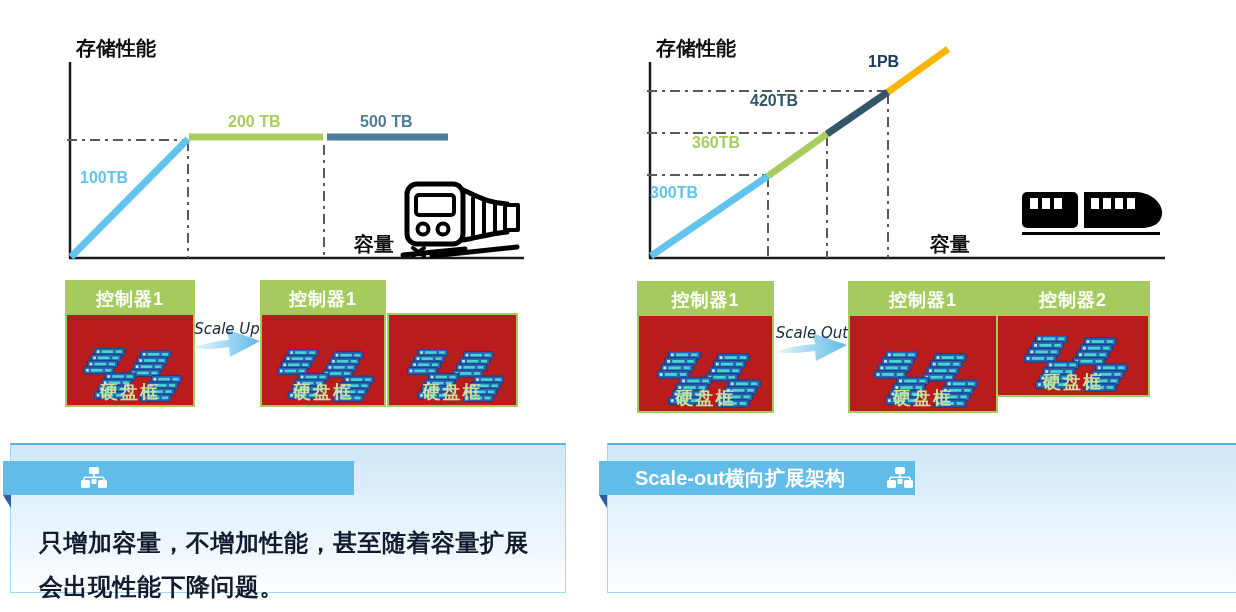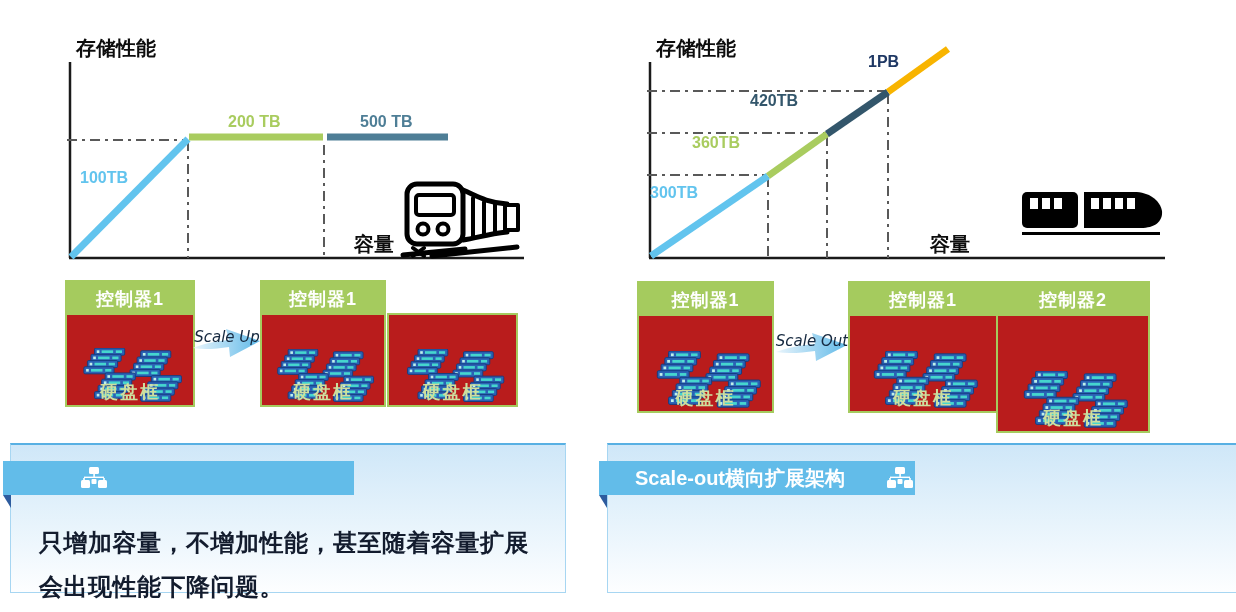--- a/index.html
+++ b/index.html
@@ -15,21 +15,21 @@
             display:flex;flex-direction:column;}
   .ctrl-head{flex:0 0 33px;background:#A5CB5E;color:#fff;font-weight:bold;font-size:18px;
              display:flex;align-items:center;justify-content:center;letter-spacing:1px;}
   .ctrl-body{flex:1;position:relative;display:flex;align-items:flex-end;justify-content:center;padding-top:6px;}
   .disk-label{position:absolute;left:0;right:0;bottom:1px;text-align:center;font-size:18px;
               font-weight:bold;color:#CDDF9F;letter-spacing:2px;}
   
   .arrow{position:absolute;}
   .arrow svg{position:absolute;left:0;top:0;}
   .arrow .al{position:relative;font-style:italic;font-size:15px;color:#15283F;text-align:center;
-             margin-top:16px;font-family:"DejaVu Sans",sans-serif;}
+             margin-top:8px;font-family:"DejaVu Sans",sans-serif;}
   
   .card{position:absolute;box-sizing:border-box;height:150px;
         background:linear-gradient(180deg,#CFE7F8 0%,#E8F4FC 55%,#FDFEFF 100%);
         border:1px solid #A7D6F2;border-top:2px solid #58B0E3;}
   .banner{position:absolute;height:34px;background:#62BCE9;display:flex;align-items:center;
           color:#fff;font-weight:bold;font-size:20px;padding-left:36px;box-sizing:border-box;}
   .banner .bicon{margin-left:42px;display:flex;align-items:center;}
   .fold{position:absolute;width:0;height:0;border-top:13px solid #2D5B9E;border-left:8px solid transparent;}
   .card-body{position:absolute;left:28px;right:20px;top:76px;font-size:24px;font-weight:bold;
              color:#131C2E;line-height:1.85;letter-spacing:0.5px;}
@@ -201,21 +201,21 @@
   <div class="ctrl-box" style="left:848px;top:281px;width:150px;height:132px;">
     <div class="ctrl-head">控制器1</div>
     <div class="ctrl-body">
       <svg width="116" height="60">
           <use href="#disk-cluster"></use>
         </svg>
       <div class="disk-label">硬盘框</div>
     </div>
   </div>
 
-  <div class="ctrl-box" style="left:996px;top:281px;width:154px;height:152px;">
+  <div class="ctrl-box" style="left:996px;top:281px;width:154px;height:116px;">
     <div class="ctrl-head">控制器2</div>
     <div class="ctrl-body">
       <svg width="116" height="60">
           <use href="#disk-cluster"></use>
         </svg>
       <div class="disk-label">硬盘框</div>
     </div>
   </div>
 
   <div class="card" style="left:10px;top:443px;width:556px;">

